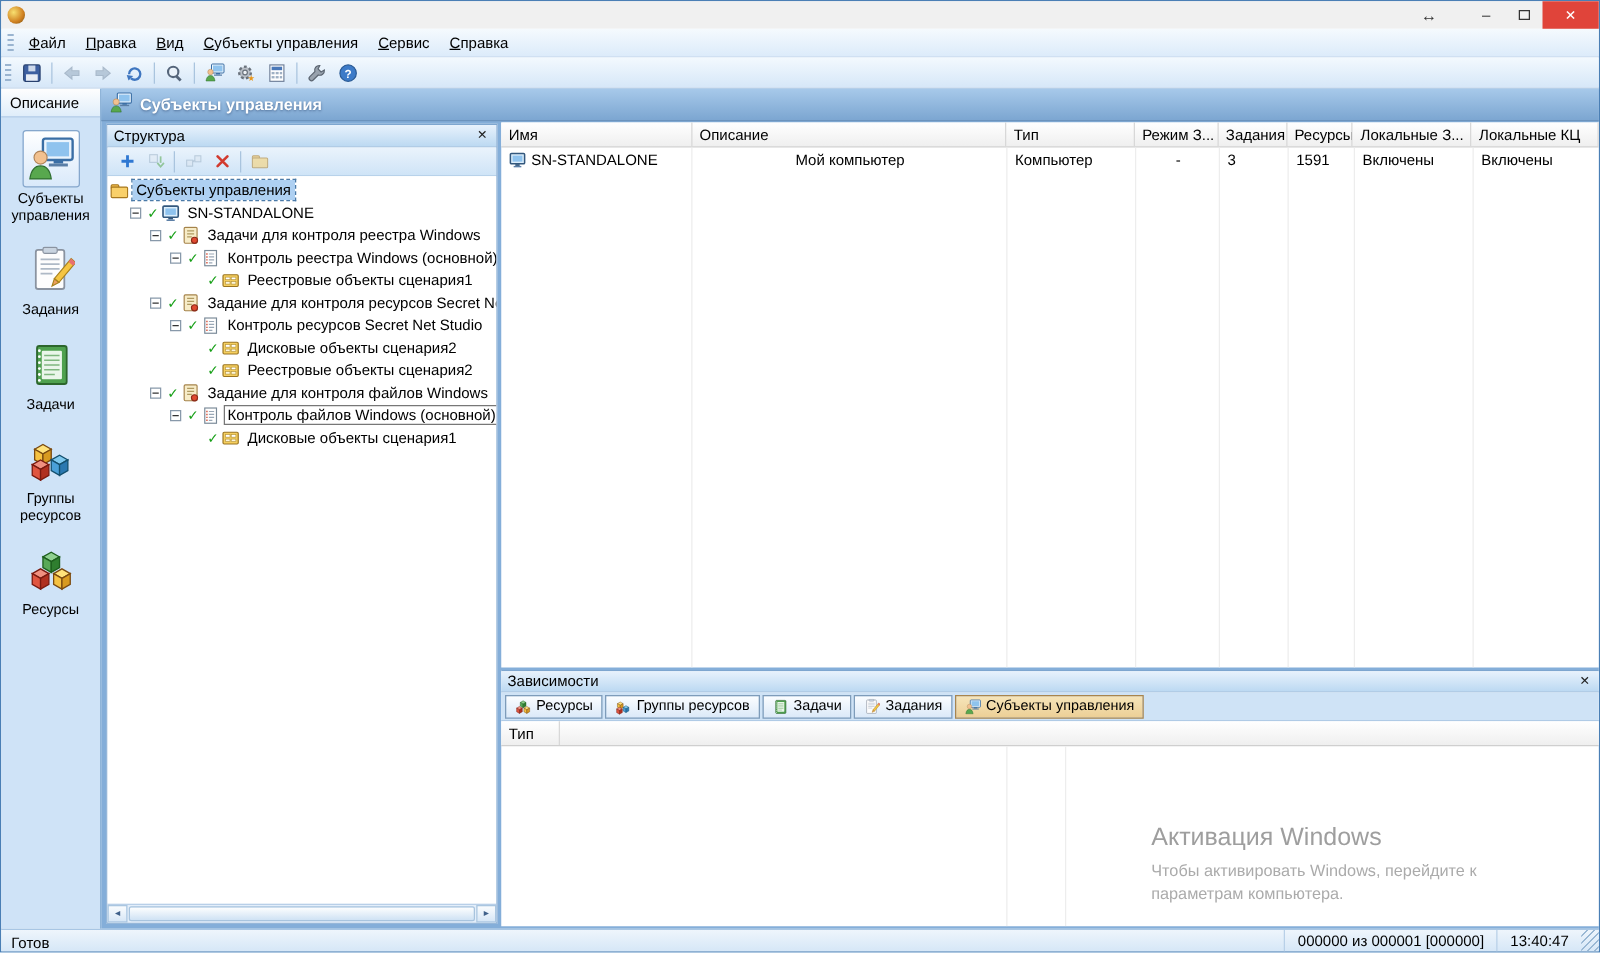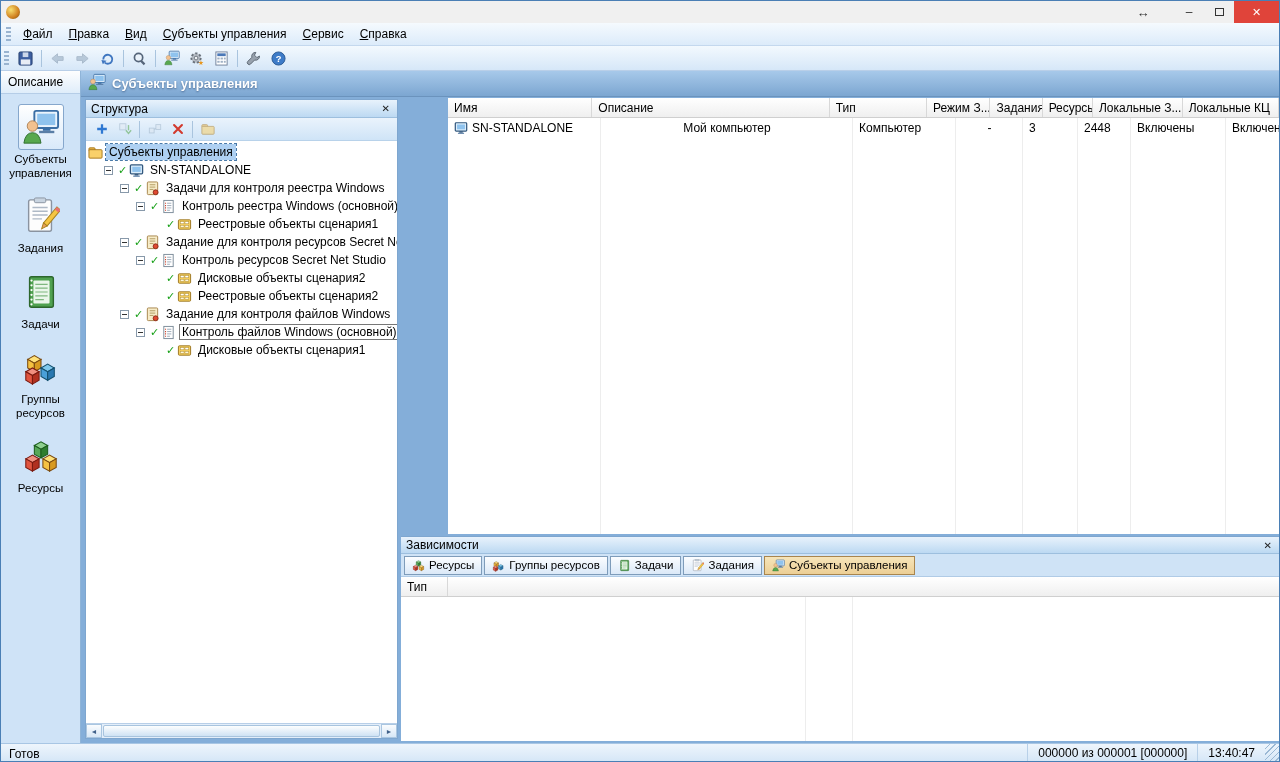--- a/index.html
+++ b/index.html
@@ -64,21 +64,21 @@
   .tree-ico{margin-right:3px;}
   .tree-label{padding:1px 3px;}
   .tree-label.sel{background:#aed0f2;outline:1px dashed #4a7aa8;}
   .tree-label.foc{border:1px solid #777;padding:0 2px;background:#fff;}
   
   .hscroll{height:15px;background:#e3eefa;border-top:1px solid #b8cfe8;display:flex;align-items:stretch;flex:none;}
   .hs-btn{width:16px;background:linear-gradient(#fafcfe,#d7e7f6);border:1px solid #aac6e0;display:flex;align-items:center;justify-content:center;font-size:7px;color:#40618a;cursor:pointer;}
   .hs-thumb{flex:1;margin:1px;background:linear-gradient(#fdfefe,#cfe2f4);border:1px solid #a8c4de;border-radius:2px;cursor:grab;}
 
   
-  #grid-panel{position:absolute;left:320px;top:27px;right:0;height:436px;background:#fff;display:flex;flex-direction:column;margin-left:47px;}
+  #grid-panel{position:absolute;left:320px;top:27px;right:0;height:436px;background:#fff;display:flex;flex-direction:column;}
   .grid-header{height:20px;display:flex;background:linear-gradient(#ffffff,#efefef);border-bottom:1px solid #cfcfcf;flex:none;}
   .gh-cell{border-right:1px solid #d8d8d8;padding:3px 0 0 6px;font-size:12px;white-space:nowrap;overflow:hidden;cursor:pointer;}
   .gh-fill{flex:1;border-right:none;}
   .grid-body{flex:1;position:relative;overflow:hidden;}
   .grid-cols{position:absolute;inset:0;display:flex;}
   .gcol{border-right:1px solid #ededed;height:100%;flex:none;}
   .gcol.no-border{border-right:none;}
   .grid-rows{position:absolute;inset:0;}
   .grid-row{height:20px;display:flex;align-items:center;cursor:default;}
   .gr-cell{padding:0 6px;white-space:nowrap;overflow:hidden;display:flex;align-items:center;gap:4px;flex:none;}
@@ -605,21 +605,21 @@
               <div class="gr-cell" style="width: 103px;">
                 <span>Компьютер</span>
               </div>
               <div class="gr-cell center" style="width: 67px;">
                 <span>-</span>
               </div>
               <div class="gr-cell" style="width: 55px;">
                 <span>3</span>
               </div>
               <div class="gr-cell" style="width: 53px;">
-                <span>2448</span>
+                <span>1591</span>
               </div>
               <div class="gr-cell" style="width: 95px;">
                 <span>Включены</span>
               </div>
               <div class="gr-cell" style="width: 102px;">
                 <span>Включены</span>
               </div>
             </div>
           </div>
       </div>
@@ -739,14 +739,19 @@
 
   <div id="statusbar">
     <span class="sb-left">Готов</span>
     <div class="sb-right">
       <div class="sb-cell">000000 из 000001 [000000]</div>
       <div class="sb-cell">13:40:47</div>
       <div class="sb-grip"></div>
     </div>
   </div>
 
+  <div id="watermark">
+    <div class="wm1">Активация Windows</div>
+    <div class="wm2">Чтобы активировать Windows, перейдите к</div>
+    <div class="wm3">параметрам компьютера.</div>
+  </div>
 
 </div>
 
 </body></html>

